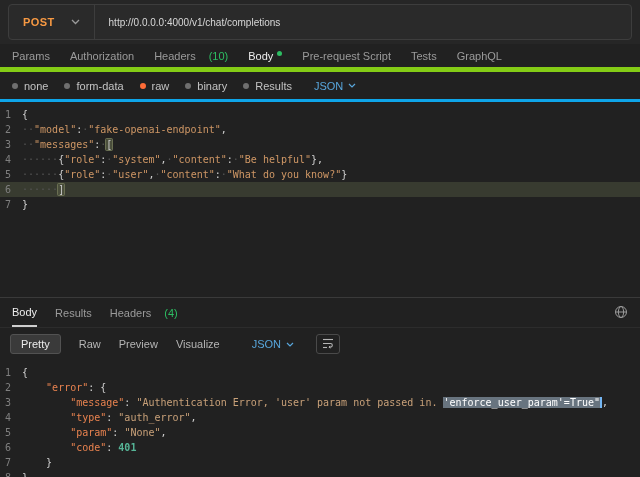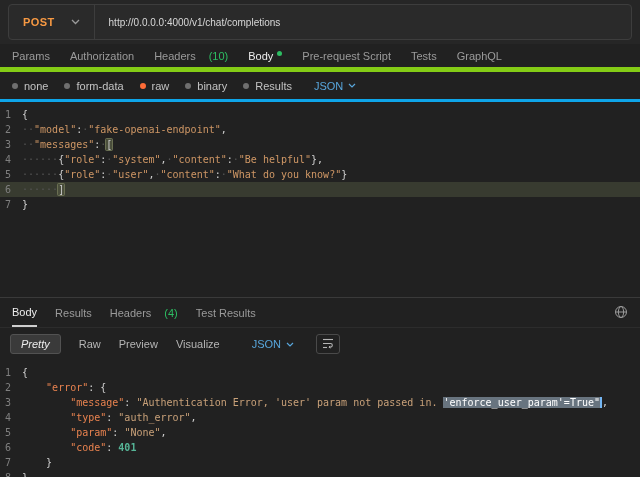--- a/index.html
+++ b/index.html
@@ -52,21 +52,21 @@
   .tk-sel { background:#68747f; color:#ffffff; border-right:2px solid #74b6f3; }
   .tk-brk { background:#4a4e3c; box-shadow:0 0 0 1px #6a6f52; border-radius:1px; }
   
   .response { border-top:1px solid #3a3a3a; }
   .resp-tabs { display:flex; align-items:stretch; height:30px; padding:0 12px; gap:18px; color:#9b9b9b; border-bottom:1px solid #2c2c2c; }
   .resp-tab { display:flex; align-items:center; cursor:pointer; }
   .resp-tab.active { color:#ededed; border-bottom:2px solid #cfcfcf; }
   .resp-right { margin-left:auto; display:flex; align-items:center; color:#9a9a9a; }
   .toolbar { display:flex; align-items:center; height:32px; padding:0 10px; gap:18px; color:#b5b5b5; }
   .view-btn { cursor:pointer; }
-  .view-btn.active { background:#3a3a3a; border:1px solid #525252; border-radius:3px; padding:3px 10px; color:#ececec;font-style:italic; }
+  .view-btn.active { background:#3a3a3a; border:1px solid #525252; border-radius:3px; padding:3px 10px; color:#ececec; }
   .toolbar .format-select { margin-left:14px; }
   .wrap-btn { border:1px solid #4a4a4a; border-radius:3px; width:24px; height:20px; display:flex; align-items:center; justify-content:center; color:#b5b5b5; cursor:pointer; margin-left:4px; }
 </style>
 </head>
 <body>
 
 <div class="topbar">
   <div class="url-bar">
     <div class="method">
       <span>POST</span>
@@ -152,23 +152,20 @@
   <div class="resp-tabs">
     <span class="resp-tab active">
         <span>Body</span>
       </span>
     <span class="resp-tab">
         <span>Results</span>
       </span>
     <span class="resp-tab">
         <span>Headers</span>
         <span class="count">(4)</span>
-      </span>
-    <span class="resp-tab">
-        <span>Test Results</span>
       </span>
     <span class="resp-right">
       <span>
         <svg width="14" height="14" viewBox="0 0 14 14" fill="none" stroke="currentColor" stroke-width="1">
           <circle cx="7" cy="7" r="5.5"></circle>
           <ellipse cx="7" cy="7" rx="2.6" ry="5.5"></ellipse>
           <path d="M1.5 7h11"></path>
         </svg>
       </span>
     </span>

